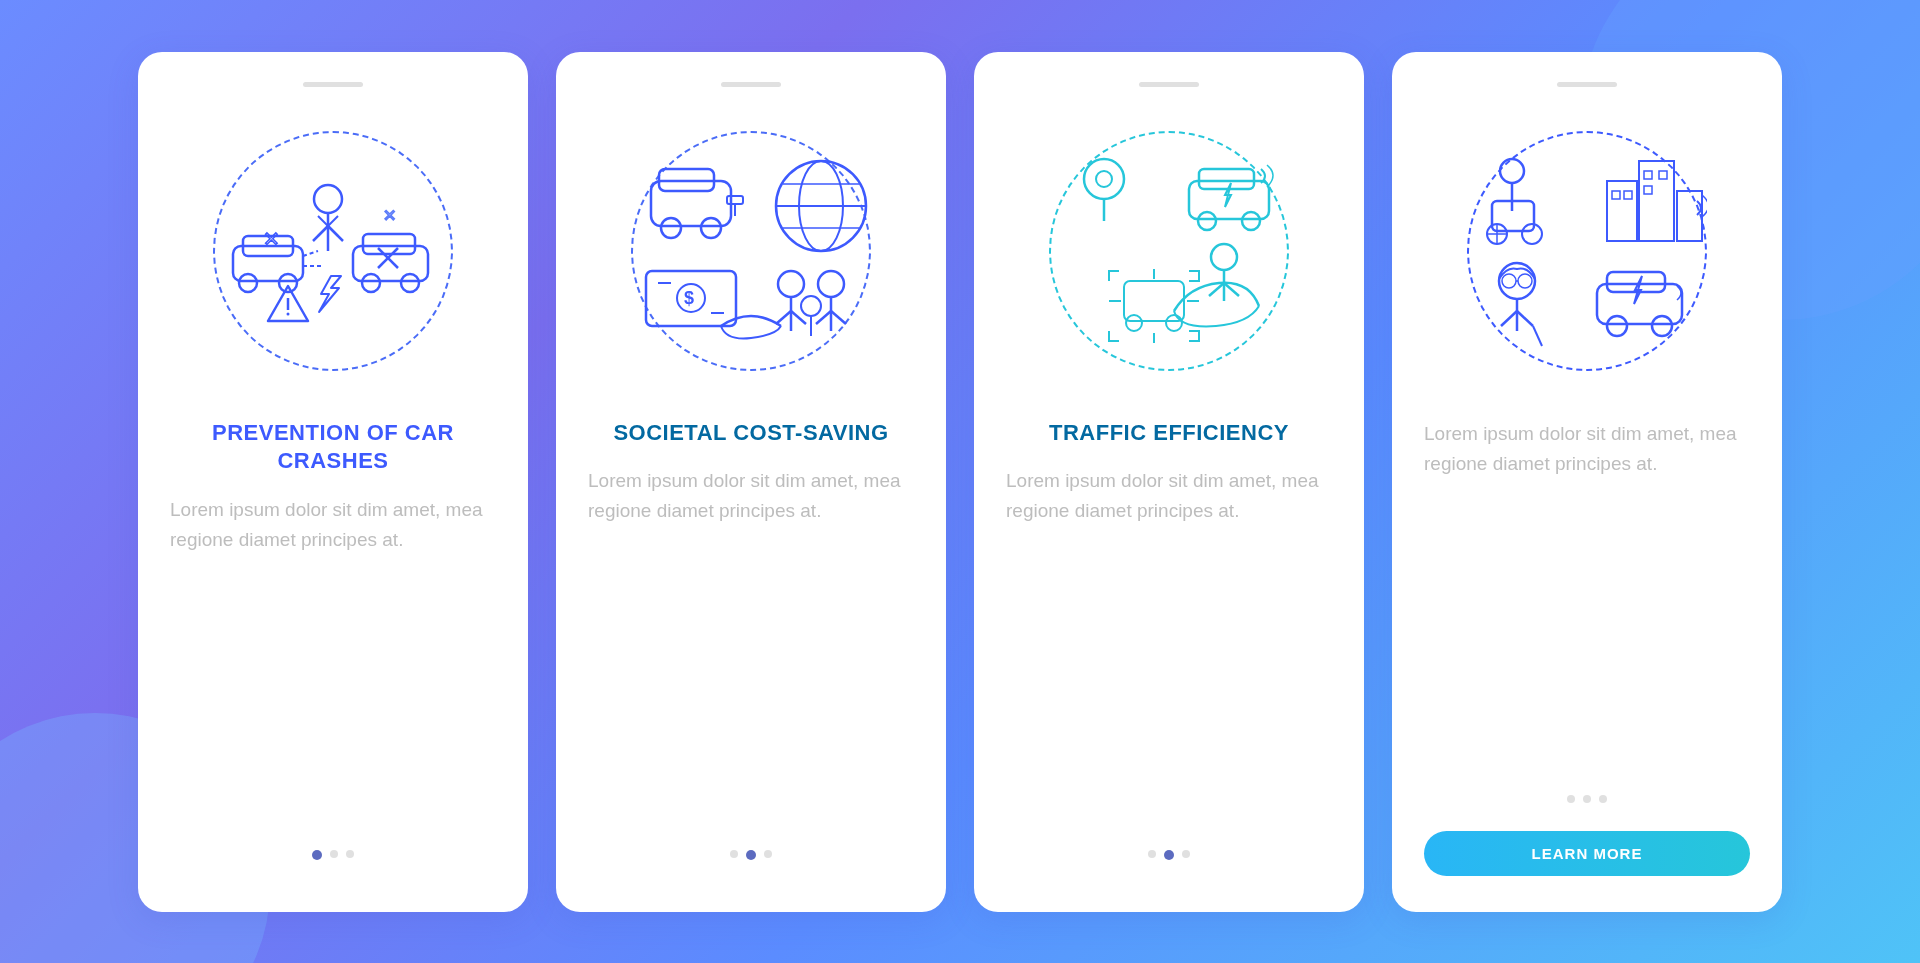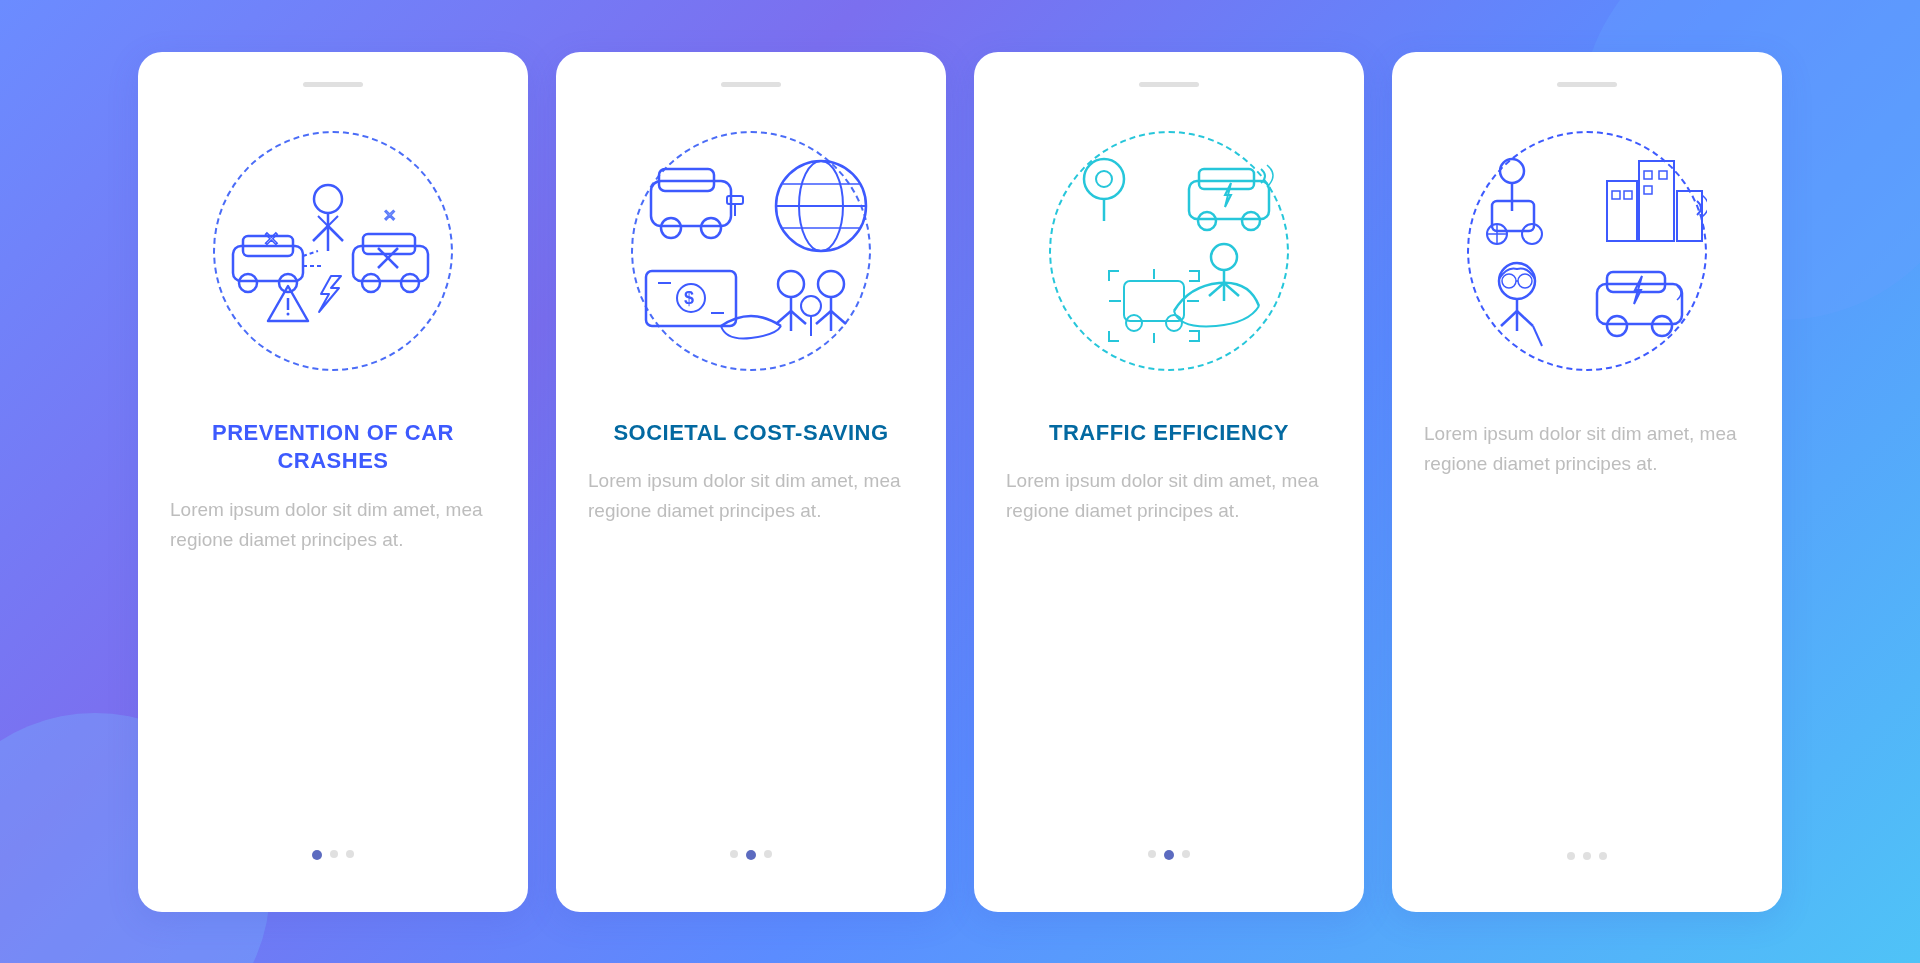--- a/index.html
+++ b/index.html
@@ -417,15 +417,16 @@
           <path d="M12,18 Q20,5 30,8 Q40,5 48,18" fill="none" stroke="#3d5afe" stroke-width="2"></path>
         </g>
       </svg>
     </div>
     <div class="card-body">Lorem ipsum dolor sit dim amet, mea regione diamet principes at.</div>
     <div class="card-dots">
       <div class="dot"></div>
       <div class="dot"></div>
       <div class="dot"></div>
     </div>
+    <button class="learn-more-btn">LEARN MORE</button>
   </div>
 
 </div>
 
 </body></html>

